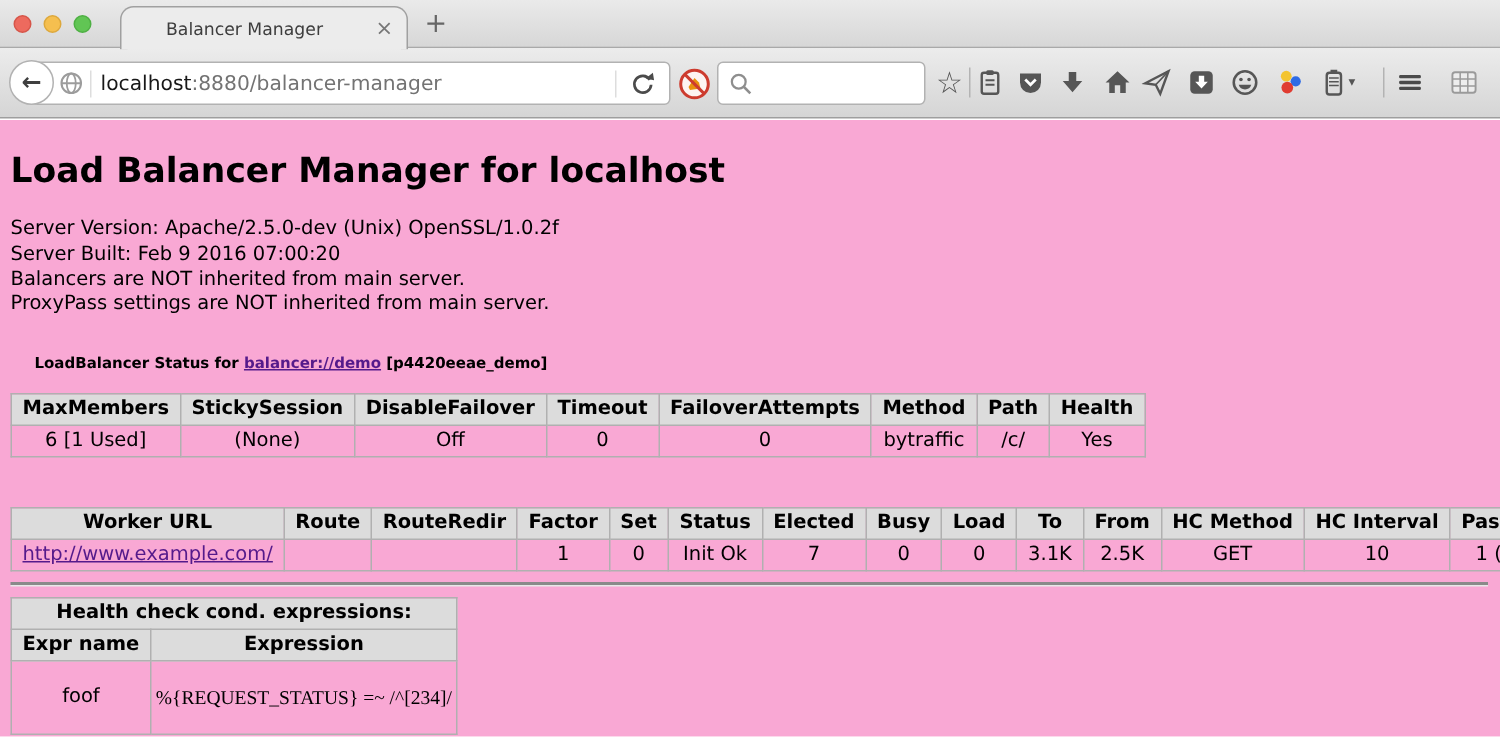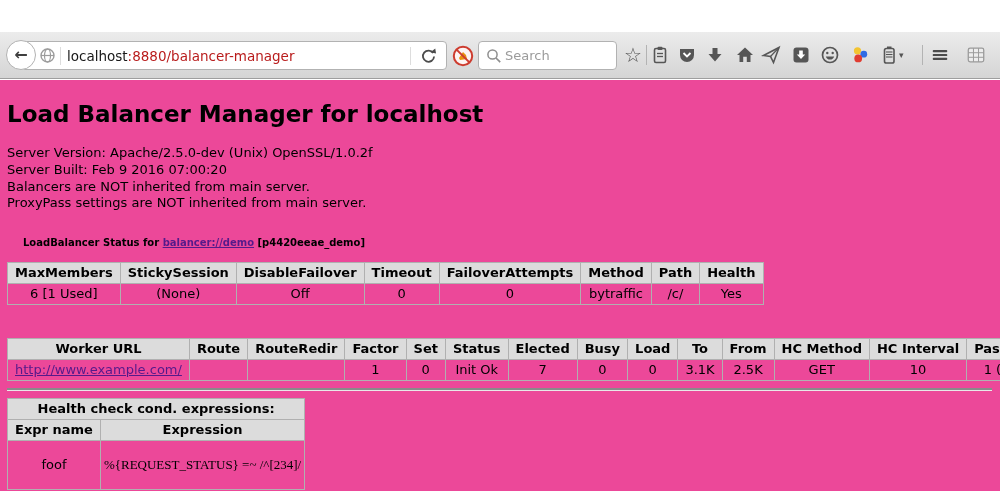--- a/index.html
+++ b/index.html
@@ -28,38 +28,38 @@
             background:linear-gradient(#ececec,#d5d5d5); border-bottom:1px solid #9e9e9e; }
   .back-btn { position:absolute; left:6px; top:8px; width:30px; height:30px; border-radius:50%;
               background:#fff; border:1px solid #b2b2b2; z-index:2;
               text-align:center; line-height:28px; font-size:16px; font-weight:bold; color:#3f3f3f; }
   .urlbar { position:absolute; left:21px; top:9px; width:426px; height:29px; background:#fff;
             border:1px solid #b2b2b2; border-radius:4px; }
   .globe { position:absolute; left:17px; top:5px; }
   .url-sep { position:absolute; left:38px; top:5px; width:1px; height:18px; background:#ddd; }
   .url-text { position:absolute; left:45px; top:6px; font-size:13.5px; white-space:nowrap; }
   .url-text .domain { color:#181818; }
-  .url-text .rest   { color:#b91c1c; }
+  .url-text .rest   { color:#737373; }
   .reload-sep { position:absolute; right:35px; top:5px; width:1px; height:18px; background:#ddd; }
   .reload { position:absolute; right:7px; top:4px; }
   .block-icon { position:absolute; left:452px; top:13px; }
   .searchbar { position:absolute; left:478px; top:9px; width:139px; height:29px; background:#fff;
                border:1px solid #b2b2b2; border-radius:4px; }
   .searchbar svg { position:absolute; left:7px; top:6px; }
   .searchbar input { position:absolute; left:26px; top:4px; width:105px; height:19px; border:none;
                      outline:none; font-size:13px; color:#444; background:transparent;
                      font-family:inherit; }
   .searchbar input::placeholder { color:#9b9b9b; }
   .tool { position:absolute; top:13px; width:20px; height:20px; }
   .vsep { position:absolute; top:13px; width:1px; height:20px; background:#b3b3b3; }
   .star-glyph { font-size:20px; color:#555; line-height:20px; text-align:center; }
   .caret-glyph { font-size:9px; color:#555; line-height:20px; }
 
   
-  .content { position:absolute; left:0; top:80px; width:1000px; bottom:0; background:#ec4899;
+  .content { position:absolute; left:0; top:80px; width:1000px; bottom:0; background:#f9a8d4;
              padding-left:7px; font-size:13px; color:#000; }
   h1 { font-size:23px; font-weight:bold; margin:21px 0 18px; }
   .info-line { line-height:16.8px; }
   h3.status { font-size:10px; font-weight:bold; margin:25px 16px 14px; }
   a { color:#551a8b; text-decoration:underline; }
   table { border-collapse:collapse; font-size:13px; }
   th,td { border:1px solid #b0b0b0; padding:2px 7px; text-align:center; white-space:nowrap;
           line-height:16px; }
   table { border:1px solid #8f8f8f; }
   th { background:#dcdcdc; font-weight:bold; }
@@ -68,20 +68,30 @@
   hr.rule { border:0; border-top:2px solid #8a8a8a; border-bottom:1px solid #e8e8e8;
             margin:7px 8px 7px 0; }
   .health th.span { font-weight:bold; }
   .health td.expr { padding:16px 3px;font-family:Liberation Serif, serif; }
 </style>
 </head>
 <body>
 
 <div class="window">
 
+  <div class="titlebar">
+    <div class="light red"></div>
+    <div class="light yellow"></div>
+    <div class="light green"></div>
+    <div class="tab">
+      <div class="tab-title">Balancer Manager</div>
+      <div class="tab-close">×</div>
+    </div>
+    <div class="newtab">+</div>
+  </div>
 
   <div class="navbar">
     <div class="back-btn">←</div>
 
     <div class="urlbar">
       <svg class="globe" width="17" height="17" viewBox="0 0 17 17">
         <circle cx="8.5" cy="8.5" r="6.5" fill="none" stroke="#9c9c9c" stroke-width="1.4"></circle>
         <ellipse cx="8.5" cy="8.5" rx="3" ry="6.5" fill="none" stroke="#9c9c9c" stroke-width="1.2"></ellipse>
         <line x1="2" y1="8.5" x2="15" y2="8.5" stroke="#9c9c9c" stroke-width="1.2"></line>
       </svg>
@@ -98,21 +108,20 @@
       <circle cx="11" cy="11" r="9.2" fill="#fdf4f2" stroke="#cd3c2f" stroke-width="2"></circle>
       <path d="M7 13 L11 7 L14 10 L15 14 L8 15 Z" fill="#e8920e"></path>
       <line x1="4.6" y1="4.6" x2="17.4" y2="17.4" stroke="#cd3c2f" stroke-width="2"></line>
     </svg>
 
     <div class="searchbar">
       <svg width="16" height="16" viewBox="0 0 16 16">
         <circle cx="6.5" cy="6.5" r="4.6" fill="none" stroke="#8e8e8e" stroke-width="1.5"></circle>
         <line x1="10" y1="10" x2="14.2" y2="14.2" stroke="#8e8e8e" stroke-width="1.7"></line>
       </svg>
-      <input placeholder="Search" style="">
     </div>
 
     <div class="tool star-glyph" style="left:623px;">☆</div>
     <div class="vsep" style="left:646px;"></div>
 
     <svg class="tool" style="left:650px;" width="20" height="20" viewBox="0 0 20 20">
       <rect x="4.5" y="3.5" width="11" height="14" rx="1.5" fill="none" stroke="#565656" stroke-width="1.6"></rect>
       <rect x="7.5" y="1.8" width="5" height="3.2" rx="1" fill="#565656"></rect>
       <line x1="7" y1="8.5" x2="13" y2="8.5" stroke="#565656" stroke-width="1.3"></line>
       <line x1="7" y1="11.5" x2="13" y2="11.5" stroke="#565656" stroke-width="1.3"></line>

